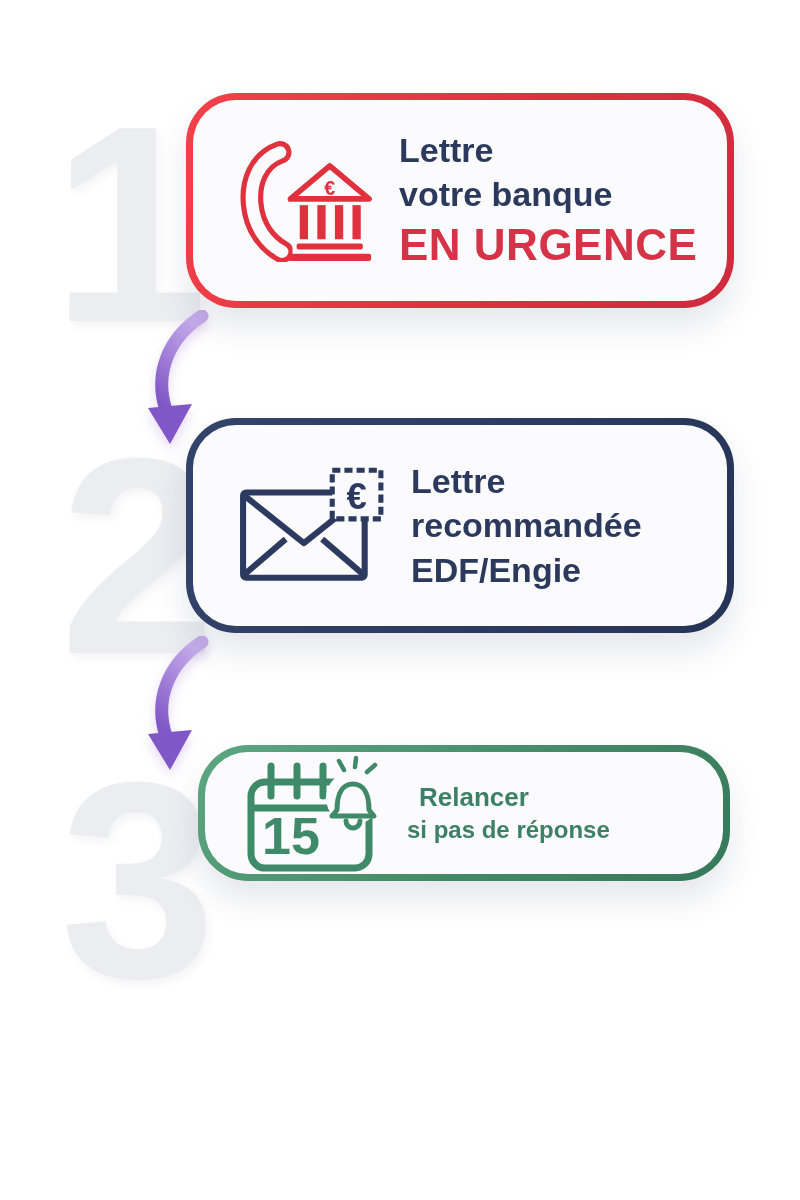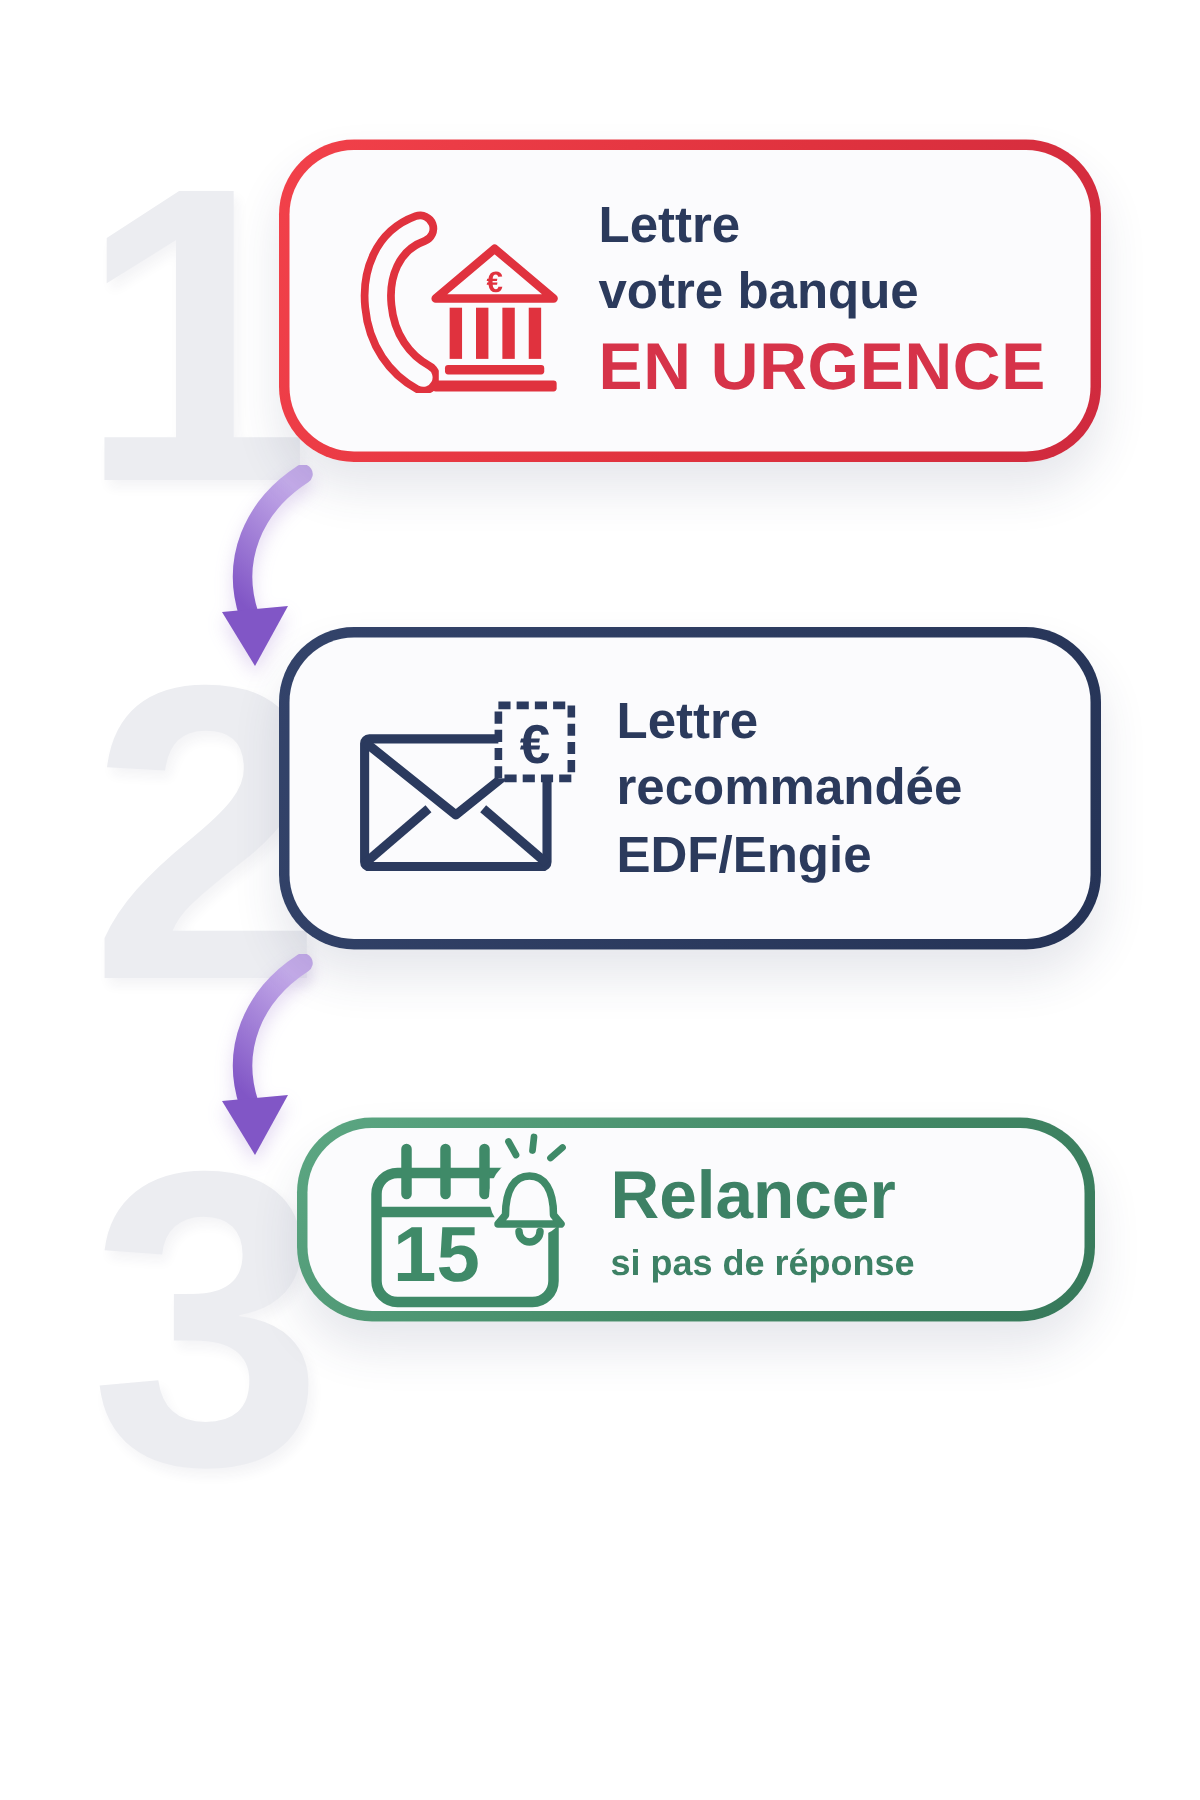--- a/index.html
+++ b/index.html
@@ -40,21 +40,21 @@
     display:flex; align-items:center; gap:22px;
     padding:0 18px 0 44px;
   }
   .card3 .card-inner { padding-left:40px; }
 
   .icon-wrap { flex:0 0 auto; display:flex; align-items:center; }
 
   .lines { display:flex; flex-direction:column; }
   .l-navy  { font-size:34px; font-weight:700; color:#2b3a5c; line-height:1.3; }
   .l-red   { font-size:44px; font-weight:700; color:#d63349; line-height:1.3; letter-spacing:0.5px; }
-  .l-green-big   { font-size:45px; font-weight:700; color:#3d8165; line-height:1.32; }
+  .l-green-big   { font-size:26px; font-weight:700; color:#3d8165; line-height:1.32;margin-left:12px; }
   .l-green-small { font-size:24px; font-weight:700; color:#3d8165; line-height:1.32; }
 
   
   .arrow {
     position:absolute; z-index:2;
     filter:drop-shadow(0 6px 6px rgba(130,86,198,0.22));
   }
   .arrow1 { left:138px; top:310px; }
   .arrow2 { left:138px; top:636px; }
 </style>

